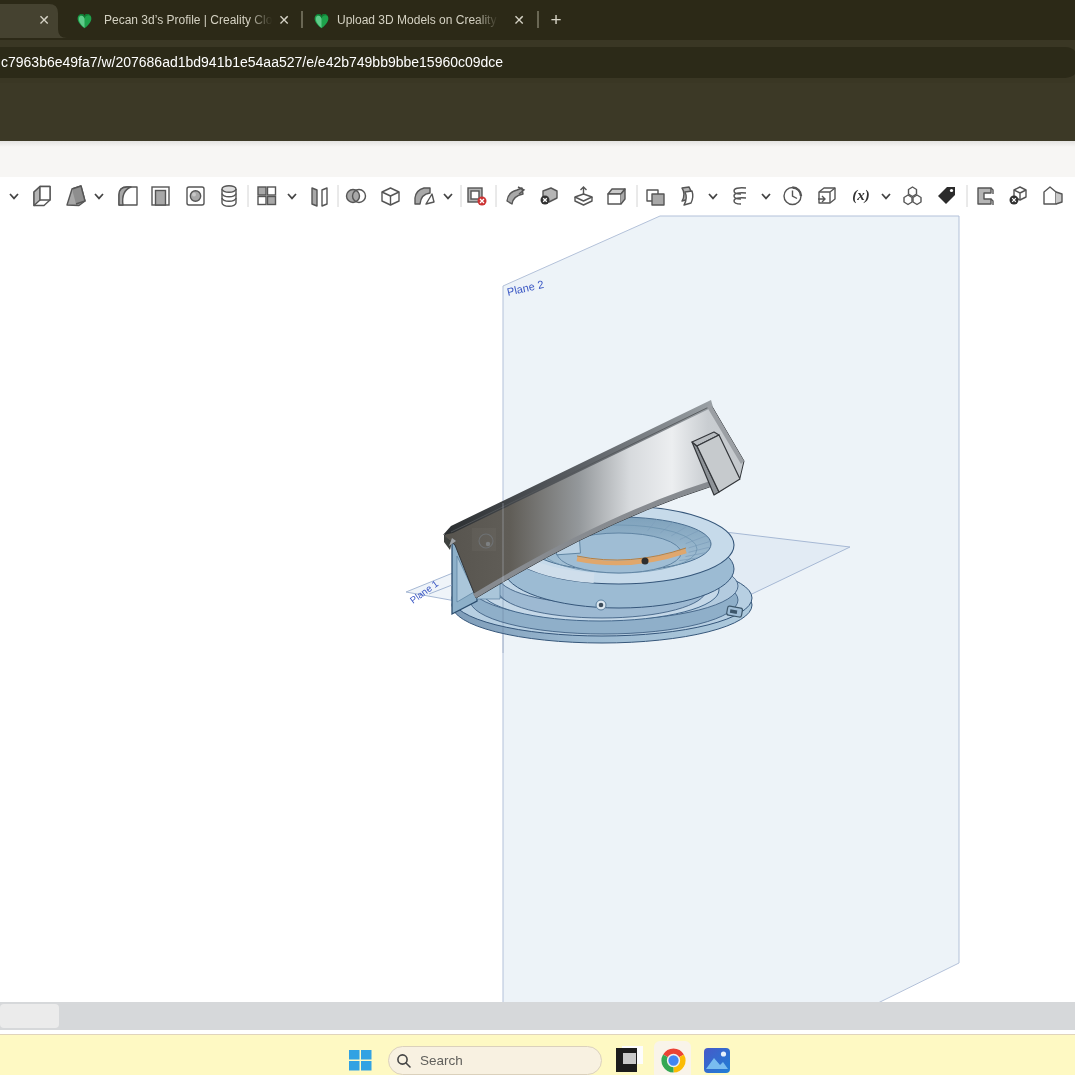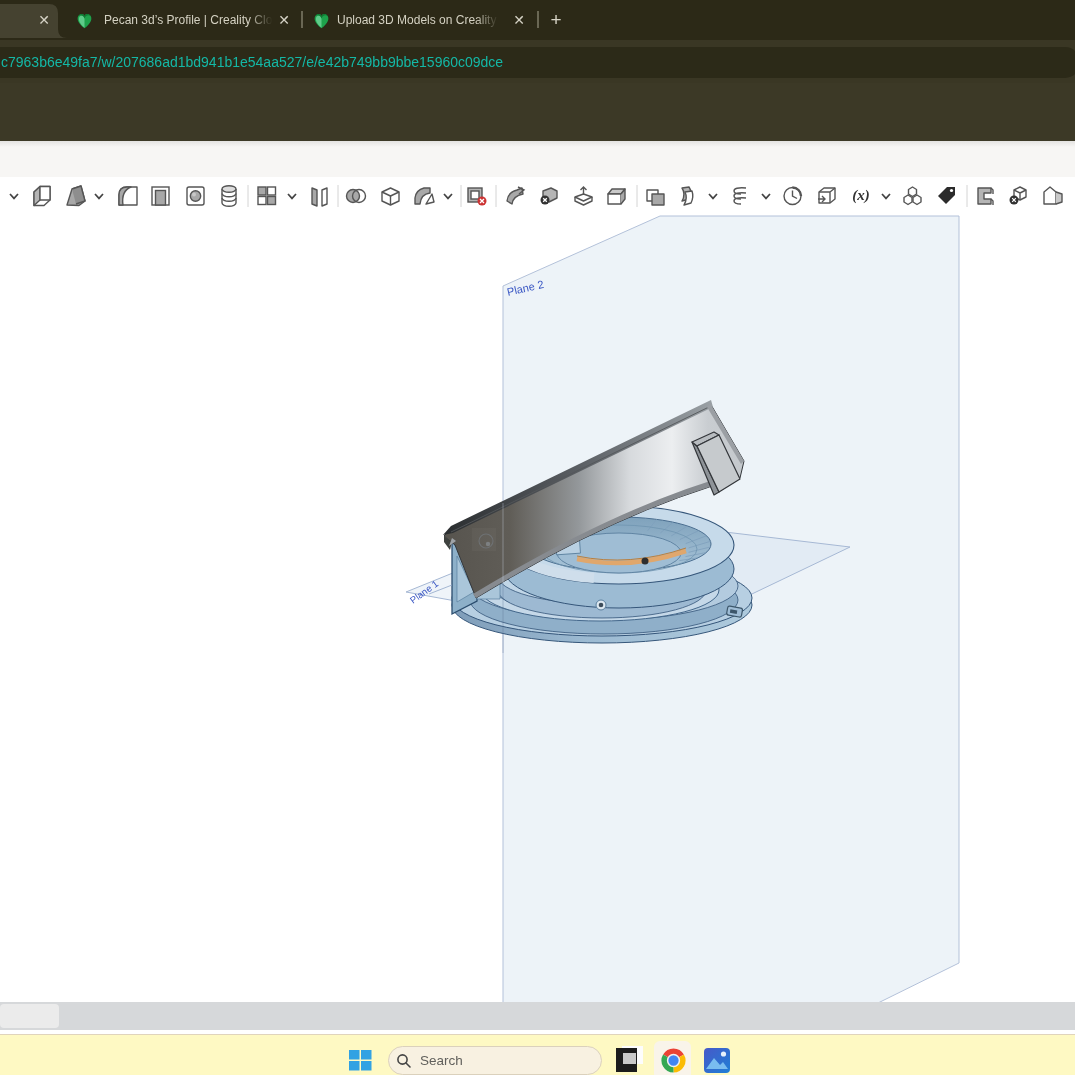--- a/index.html
+++ b/index.html
@@ -3,21 +3,21 @@
 <meta charset="utf-8">
 <style>
   * { margin:0; padding:0; box-sizing:border-box; }
   html,body { width:1075px; height:1075px; overflow:hidden; background:#fff;
     font-family:"Liberation Sans", sans-serif; }
   .abs { position:absolute; }
   #tabbar { left:0; top:0; width:1075px; height:40px; background:#2c2917; }
   #urlrow { left:0; top:40px; width:1075px; height:43px; background:#3a3724; }
   #omnibox { left:0; top:7px; width:1080px; height:31px; background:#2c2a18;
     border-radius:0 15px 15px 0; }
-  #urltext { left:1px; top:14px; font-size:14px; color:#14b8a6; letter-spacing:0px; }
+  #urltext { left:1px; top:14px; font-size:14px; color:#ffffff; letter-spacing:0px; }
   #band { left:0; top:83px; width:1075px; height:58px; background:#3c3926; }
   #strip { left:0; top:141px; width:1075px; height:36px; background:linear-gradient(#e4e3e1, #f7f6f4 6px); }
   #toolbar { left:0; top:177px; width:1075px; height:36px; background:#ffffff; }
   #viewport { left:0; top:213px; width:1075px; height:789px; background:#ffffff; }
   #scrollrow { left:0; top:1002px; width:1075px; height:28px; background:#d6d8da; }
   #thumb { left:0; top:2px; width:59px; height:24px; background:#ebebeb; border-radius:4px; }
   #taskbar { left:0; top:1034px; width:1075px; height:43px; background:#fef9c3; border-top:1px solid #e0d4bd; }
   .tabtext { position:absolute; top:13px; font-size:12px; color:#d4d1c2; white-space:nowrap; overflow:hidden;
      -webkit-mask-image:linear-gradient(to right, #000 85%, transparent 99%); }
   .tabx { position:absolute; top:12px; width:16px; height:16px; color:#d6d3c6; font-size:14px;

